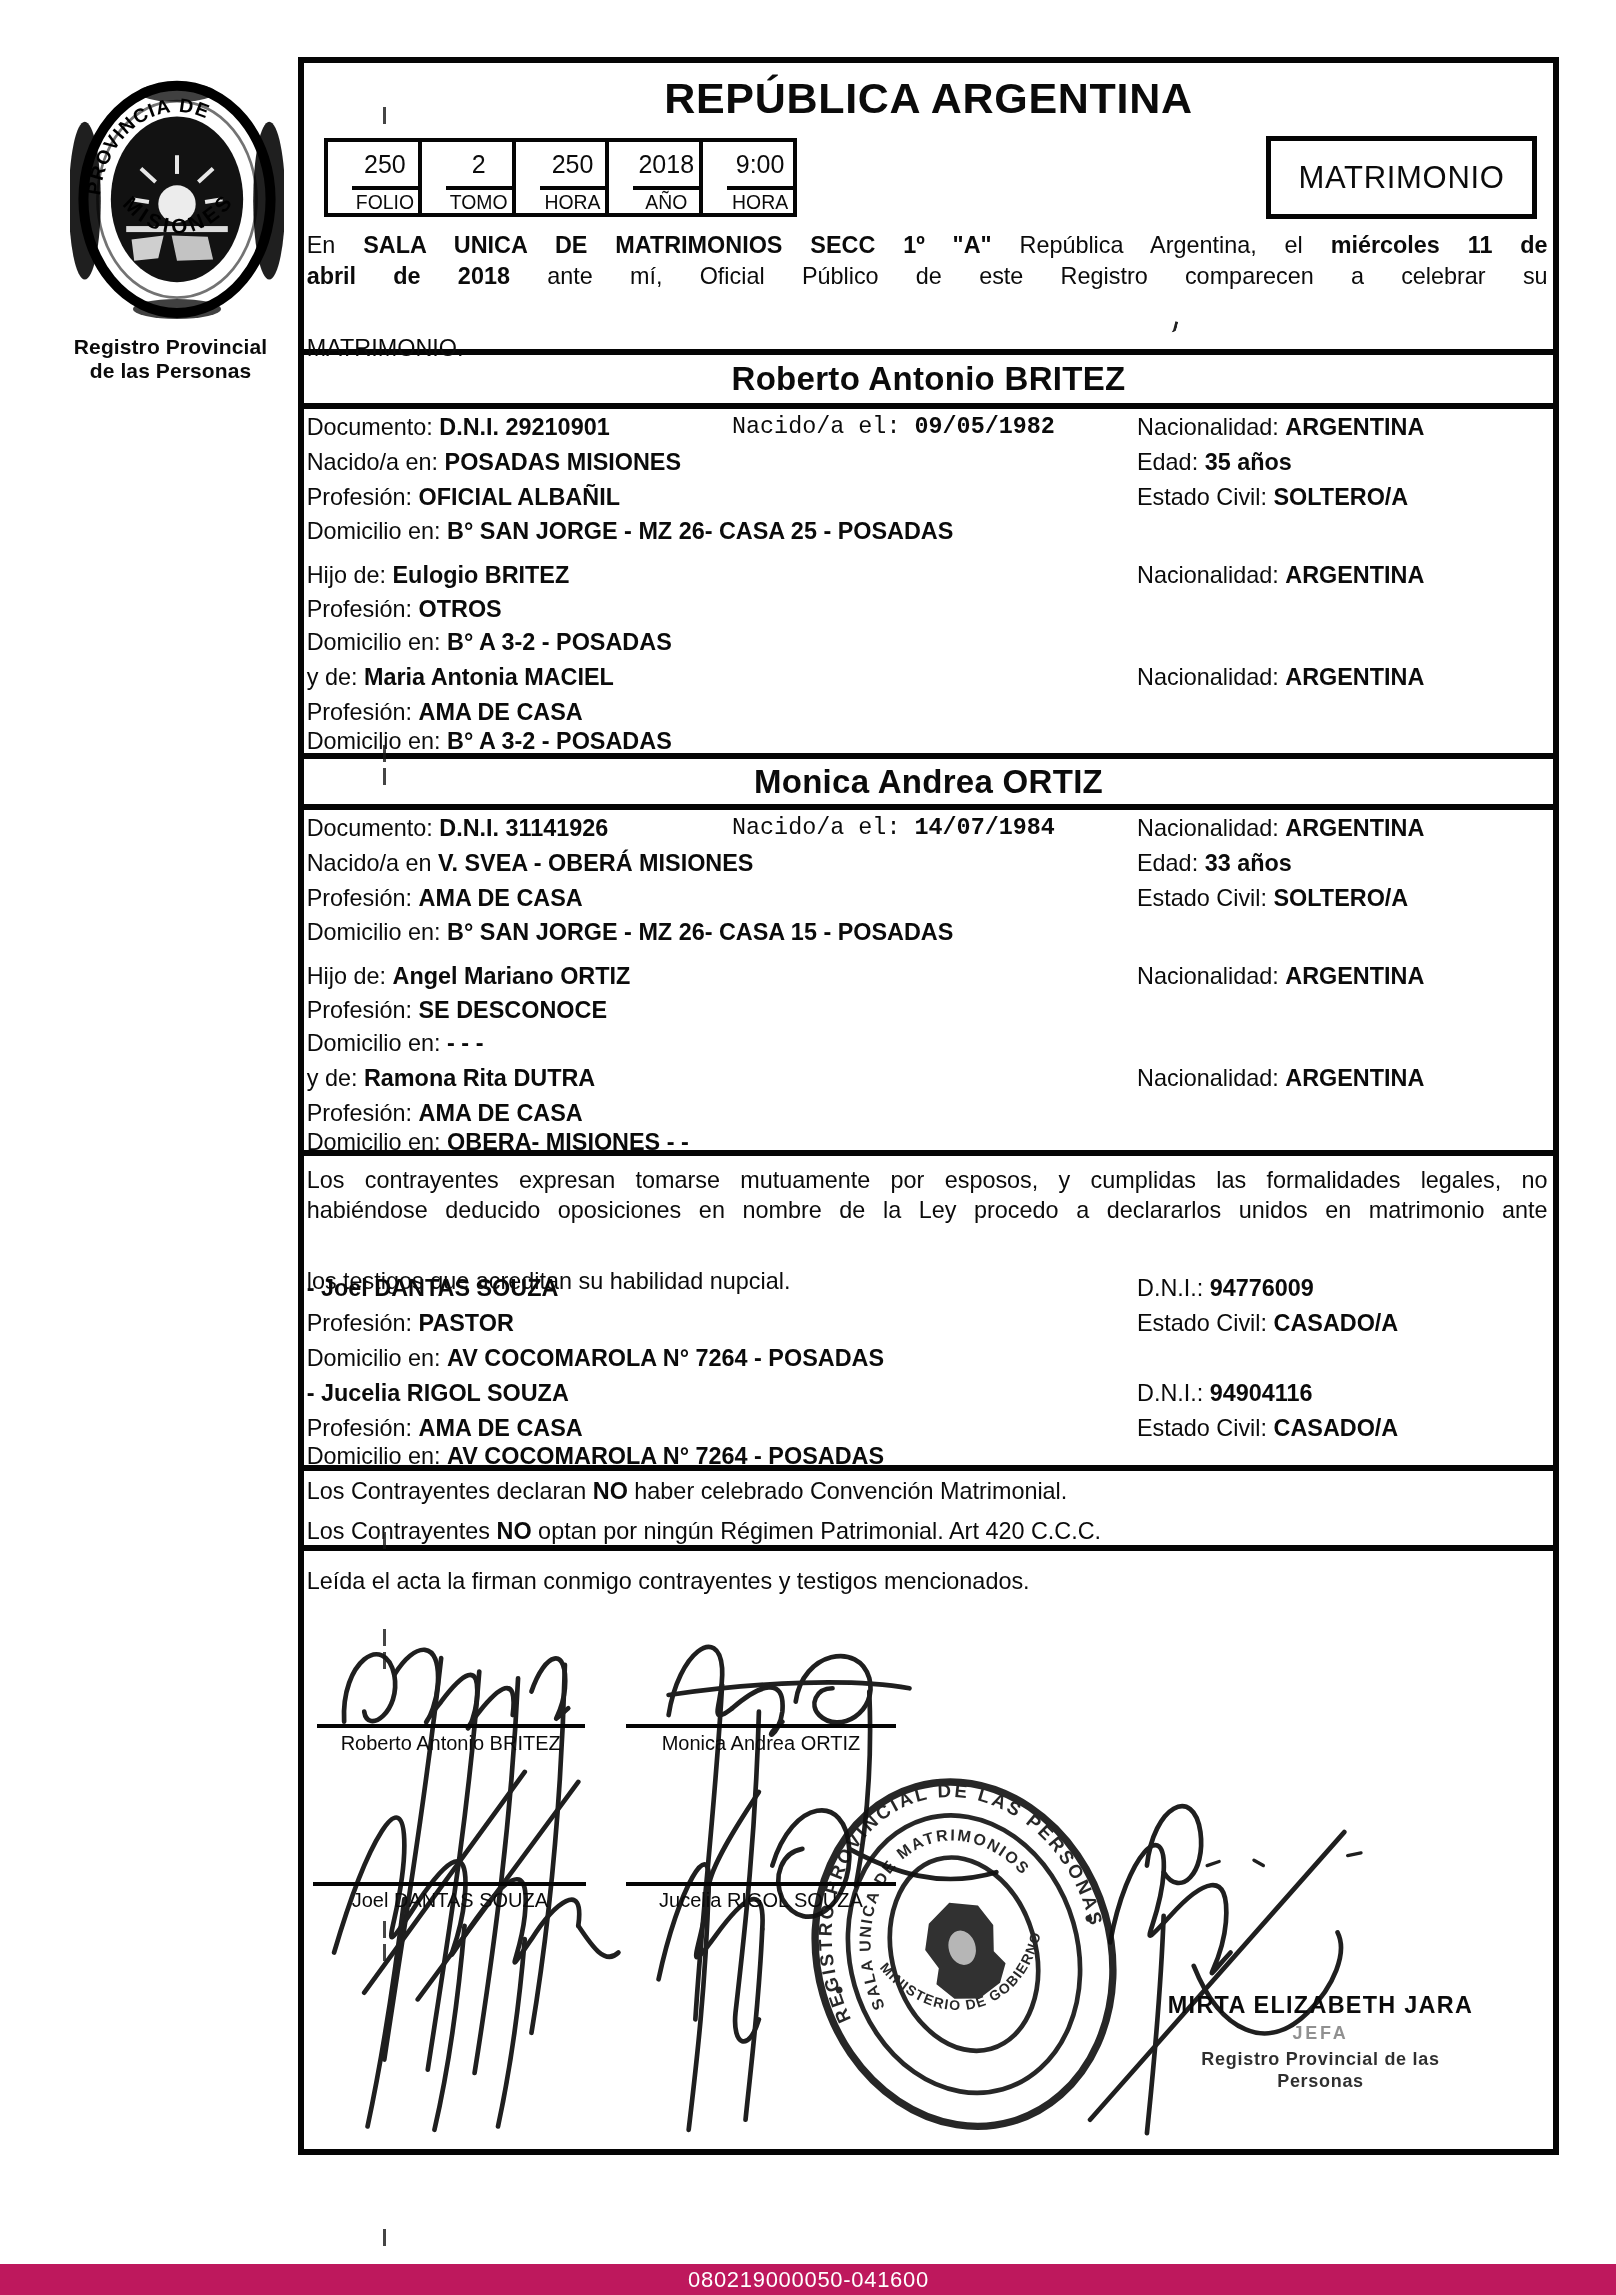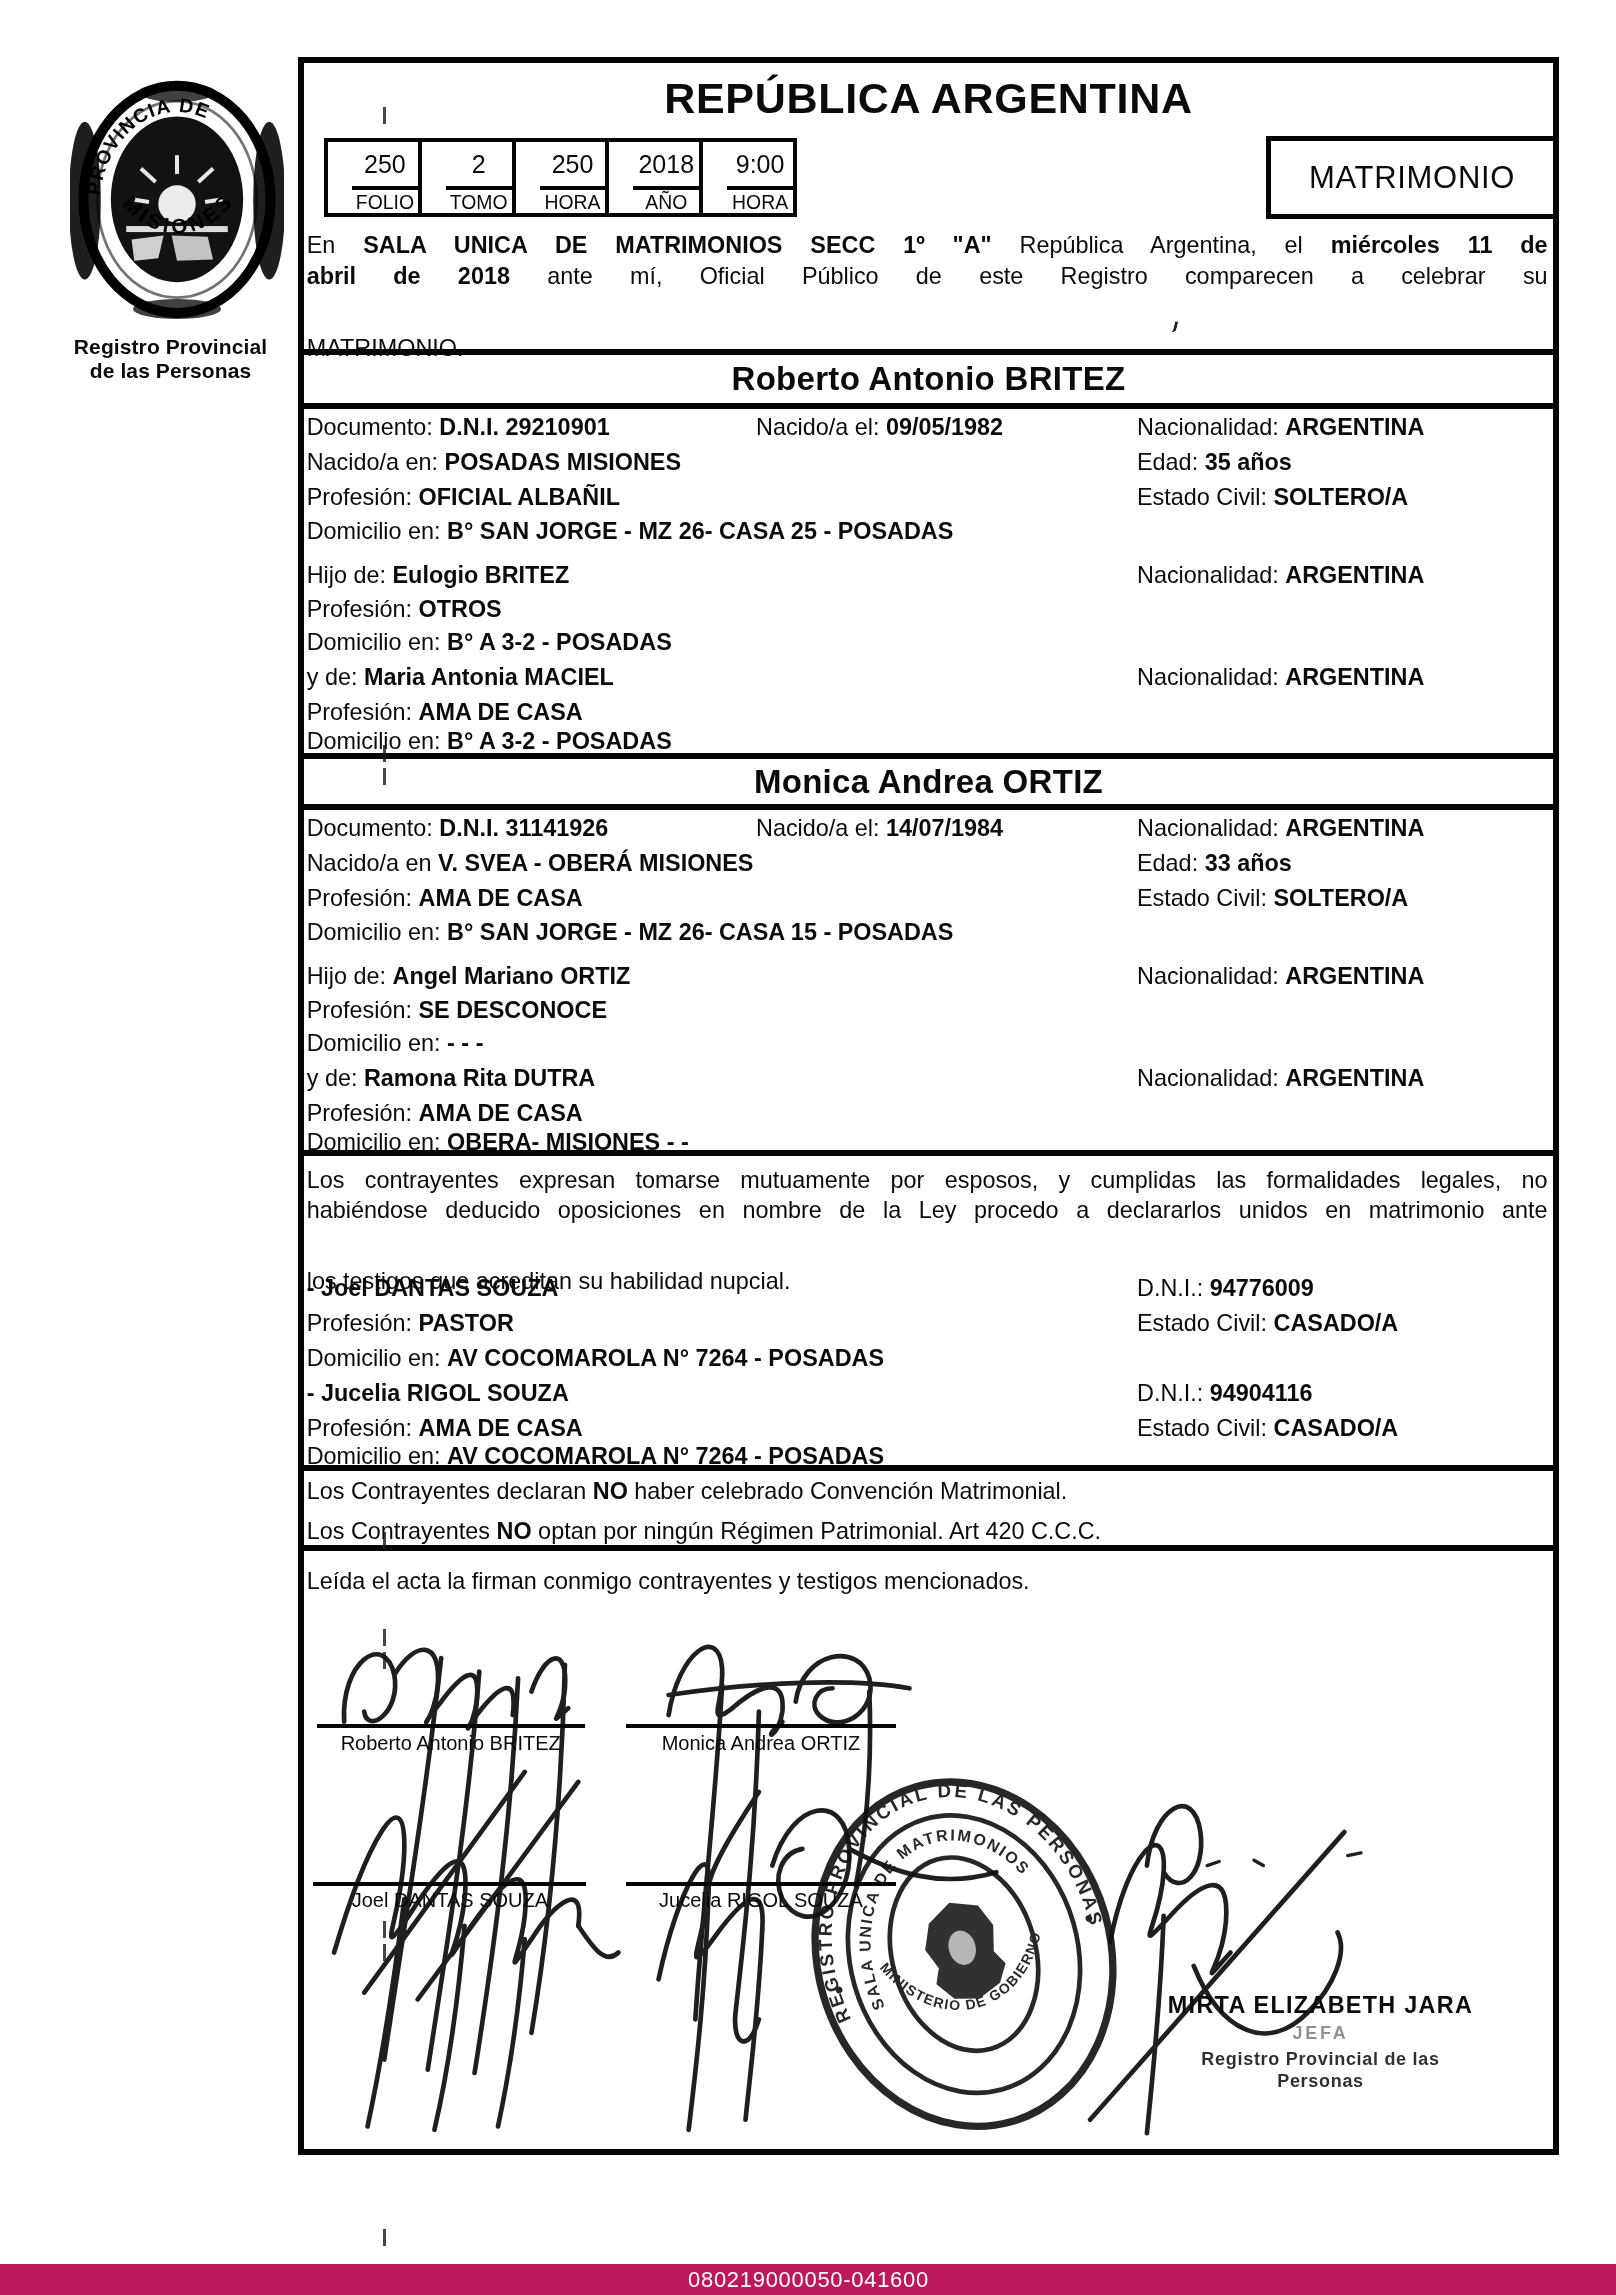--- a/index.html
+++ b/index.html
@@ -32,32 +32,32 @@
 
   
   .title { position:absolute; left:0; right:0; top:10.7px; text-align:center;
     font-size:43px; font-weight:700; letter-spacing:0.7px; }
   .reg-table { position:absolute; left:20px; top:75px; width:473px; border:4.7px solid #050505; }
   .rt-row { display:flex; }
   .rt-cell { flex:1; text-align:center; border-right:4px solid #050505; white-space:nowrap;margin-left:24px; }
   .rt-cell:last-child { border-right:none; }
   .rt-vals .rt-cell { height:44px; line-height:44px; font-size:25px; }
   .rt-labs .rt-cell { height:27px; line-height:25.4px; font-size:19.4px; border-top:4.7px solid #050505; }
-  .doc-type { position:absolute; left:962px; top:73px; width:292px; height:83px;
+  .doc-type { position:absolute; left:962px; top:73px; width:271px; height:83px;
     border:5.4px solid #050505; display:flex; align-items:center; justify-content:center;
     font-size:31px; letter-spacing:0.7px; }
   .intro { position:absolute; left:2.7px; right:5.4px; top:167px; font-size:23.4px; line-height:31px; }
   .jline { text-align:justify; text-align-last:justify; white-space:normal; }
   .jline.last { text-align-last:left;margin-top:41px; }
 
   
   .frow { position:absolute; left:0; right:0; height:29px; font-size:23.4px; line-height:29px; }
   .fcell { position:absolute; top:0; white-space:nowrap; }
   .col-left { left:2.7px; }
-  .col-mid { left:452px; }
+  .col-mid { left:428px;font-family:Liberation Mono, monospace; }
   .col-right { left:833px; }
 
   
   .para { position:absolute; left:2.7px; right:5.4px; top:8.7px; font-size:23.4px; line-height:30px; }
 
   
   .decl-line { position:absolute; left:2.7px; font-size:23.4px; white-space:nowrap; }
   .decl-1 { top:6.7px; } .decl-2 { top:47px; }
 
   

